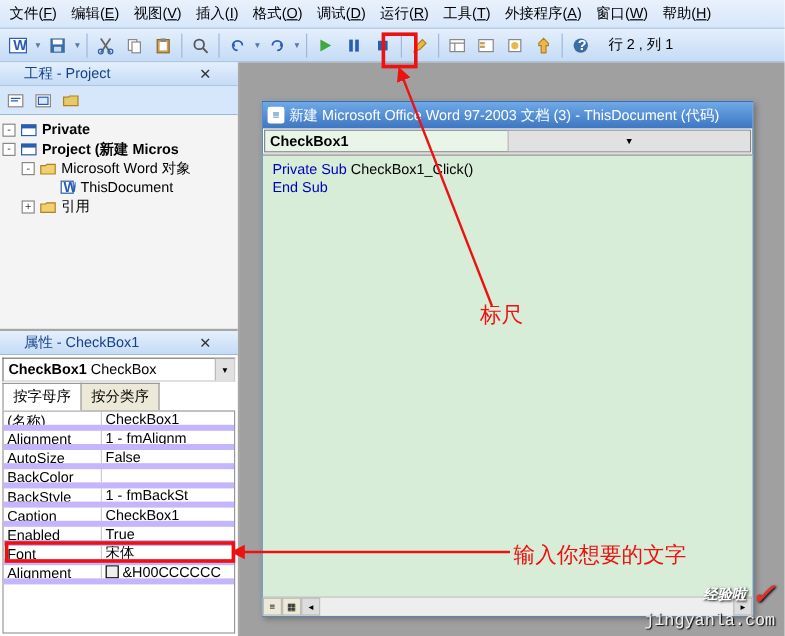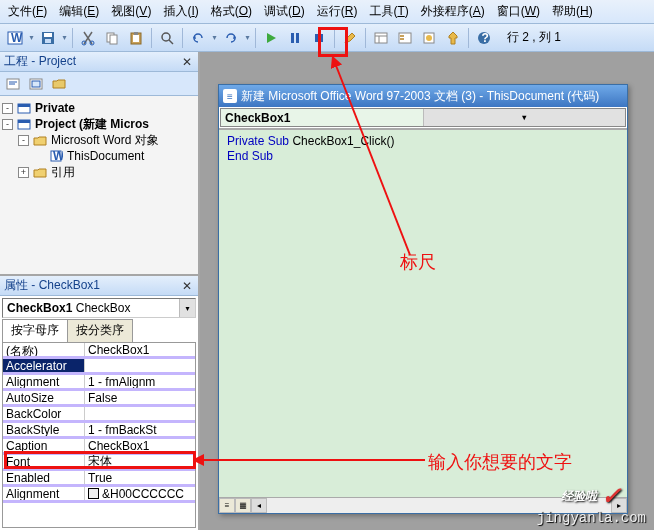--- a/index.html
+++ b/index.html
@@ -8,40 +8,40 @@
   .menu-item { padding: 2px 6px; color: #000; cursor: default; }
   .menu-item u { text-decoration: underline; }
   .toolbar { height: 28px; background: linear-gradient(#e4effc,#c5dbf6); border-bottom: 1px solid #9db9d8; display: flex; align-items: center; padding: 0 4px; gap: 2px; }
   .tbtn { width: 22px; height: 22px; display: flex; align-items: center; justify-content: center; border: 1px solid transparent; border-radius: 2px; }
   .tbtn svg { width: 16px; height: 16px; }
   .sep { width: 1px; height: 20px; background: #a0b8d8; margin: 0 2px; }
   .dropdown-arrow { width: 7px; height: 22px; display: flex; align-items: center; justify-content: center; color: #5a7aa0; font-size: 8px; }
   .status-text { margin-left: 10px; color: #000; }
   .main-area { display: flex; height: 478px; }
   .left-col { width: 200px; display: flex; flex-direction: column; border-right: 2px solid #a6a6a6; }
-  .panel-title { height: 20px; background: linear-gradient(#e4effc,#c5dbf6); border-bottom: 1px solid #9db9d8; display: flex; align-items: center; padding: 0 4px; color: #15428b; justify-content: space-between; }
+  .panel-title { height: 20px; background: linear-gradient(#e4effc,#c5dbf6); border-bottom: 1px solid #9db9d8; display: flex; align-items: center; padding: 0 20px; color: #15428b; justify-content: space-between; }
   .close-x { width: 14px; height: 14px; display: flex; align-items: center; justify-content: center; color: #333; border: 1px solid transparent; }
   .mini-toolbar { height: 24px; background: #d7e7fb; border-bottom: 1px solid #9db9d8; display: flex; align-items: center; padding: 0 2px; gap: 1px; }
   .tree { flex: 0 0 180px; background: #f4f4f4; border-bottom: 2px solid #a6a6a6; padding: 4px 2px; overflow: auto; }
   .tree-row { display: flex; align-items: center; height: 16px; white-space: nowrap; }
   .tree-indent { display: inline-block; }
   .tree-toggle { width: 11px; height: 11px; border: 1px solid #888; background: #fff; display: inline-flex; align-items: center; justify-content: center; font-size: 9px; line-height: 1; margin-right: 3px; color: #333; }
   .tree-icon { width: 16px; height: 14px; display: inline-flex; align-items: center; justify-content: center; margin-right: 3px; }
   .tree-label { color: #000; }
   .tree-label.bold { font-weight: bold; }
   .props-panel { flex: 1; display: flex; flex-direction: column; background: #fff; }
   .combo { height: 20px; display: flex; align-items: center; border: 1px inset #ccc; margin: 2px; background: #fff; }
   .combo-text { flex: 1; padding: 0 4px; }
   .combo-text b { font-weight: bold; }
   .combo-arrow { width: 16px; height: 100%; background: #e1e1e1; border-left: 1px solid #bbb; display: flex; align-items: center; justify-content: center; font-size: 8px; }
   .tabs { height: 22px; display: flex; align-items: flex-end; padding-left: 2px; }
   .tab { border: 1px solid #999; border-bottom: none; background: #ece9d8; padding: 2px 8px 3px; margin-right: -1px; }
   .tab.active { background: #fff; position: relative; z-index: 1; text-align: center; }
   .prop-grid { flex: 1; border: 1px solid #999; margin: 0 2px 2px; overflow: auto; background: #fff; }
-  .prop-row { display: flex; height: 16px; border-bottom: 3px solid #c4b5fd; }
+  .prop-row { display: flex; height: 16px; border-bottom: 5px solid #c4b5fd; }
   .prop-name { width: 82px; padding: 0 3px; border-right: 1px solid #ccc; overflow: hidden; white-space: nowrap; }
   .prop-val { flex: 1; padding: 0 3px; overflow: hidden; white-space: nowrap; display: flex; align-items: center; gap: 3px; }
   .prop-row.sel .prop-name { background: #0a246a; color: #fff; }
   .color-swatch { width: 11px; height: 11px; border: 1px solid #000; background: #eee; }
   .right-col { flex: 1; background: #a0a0a0; position: relative; }
   .code-window { position: absolute; left: 18px; top: 32px; width: 410px; height: 430px; background: #fff; border: 1px solid #3a6ea5; box-shadow: 2px 2px 5px rgba(0,0,0,0.3); display: flex; flex-direction: column; }
   .code-titlebar { height: 22px; background: linear-gradient(#6fa9e8,#3d76c2); color: #fff; display: flex; align-items: center; padding: 0 4px; gap: 4px; }
   .code-ico { width: 14px; height: 14px; background: #fff; color: #3d76c2; display: flex; align-items: center; justify-content: center; font-size: 10px; border-radius: 2px; }
   .code-titlebar .title-text { flex: 1; white-space: nowrap; overflow: hidden; }
   .code-dropdowns { height: 22px; display: flex; border-bottom: 1px solid #aaa; }
@@ -55,21 +55,21 @@
   .scroll-track { flex: 1; background: #eee; }
   .scroll-btn.view { width: 16px; background: #ece9d8; }
   .highlight-red { position: absolute; border: 3px solid #e11; pointer-events: none; }
   .hl-toolbox { left: 318px; top: 27px; width: 30px; height: 30px; }
   .hl-caption { left: 4px; top: 451px; width: 192px; height: 18px; }
   .annotation { position: absolute; color: #e11; font-size: 18px; font-family: SimSun, serif; pointer-events: none; }
   .ann1 { left: 400px; top: 250px; }
   .ann2 { left: 428px; top: 450px; }
   .arrow-svg { position: absolute; pointer-events: none; }
   .watermark { position: absolute; right: 8px; bottom: 4px; text-align: right; }
-  .watermark .wm-title { color: #fff; font-size: 20px; font-weight: bold; font-style: italic; text-shadow: 1px 1px 2px #000; display: flex; align-items: center; justify-content: center; gap: 4px; }
+  .watermark .wm-title { color: #fff; font-size: 20px; font-weight: bold; font-style: italic; text-shadow: 1px 1px 2px #000; display: flex; align-items: center; justify-content: flex-end; gap: 4px; }
   .wm-check { color: #d33; font-size: 24px; }
   .watermark .wm-sub { color: #eee; font-size: 14px; text-shadow: 1px 1px 1px #000; font-family: Liberation Mono, monospace; }
 </style>
 </head>
 <body>
 
 <div class="menubar" id="menubar">
     <div class="menu-item">文件(<u>F</u>)</div>
     <div class="menu-item">编辑(<u>E</u>)</div>
     <div class="menu-item">视图(<u>V</u>)</div>
@@ -299,26 +299,20 @@
           <div class="tab active">按字母序</div>
           <div class="tab">按分类序</div>
         </div>
       <div class="prop-grid" id="prop-grid">
           <div class="prop-row">
             <div class="prop-name">(名称)</div>
             <div class="prop-val">
               <span>CheckBox1</span>
             </div>
           </div>
-          <div class="prop-row sel">
-            <div class="prop-name">Accelerator</div>
-            <div class="prop-val">
-              <span></span>
-            </div>
-          </div>
           <div class="prop-row">
             <div class="prop-name">Alignment</div>
             <div class="prop-val">
               <span>1 - fmAlignm</span>
             </div>
           </div>
           <div class="prop-row">
             <div class="prop-name">AutoSize</div>
             <div class="prop-val">
               <span>False</span>
@@ -333,29 +327,29 @@
               <span>1 - fmBackSt</span>
             </div>
           </div>
           <div class="prop-row">
             <div class="prop-name">Caption</div>
             <div class="prop-val">
               <span>CheckBox1</span>
             </div>
           </div>
           <div class="prop-row">
+            <div class="prop-name">Enabled</div>
+            <div class="prop-val">
+              <span>True</span>
+            </div>
+          </div>
+          <div class="prop-row">
             <div class="prop-name">Font</div>
             <div class="prop-val">
               <span>宋体</span>
-            </div>
-          </div>
-          <div class="prop-row">
-            <div class="prop-name">Enabled</div>
-            <div class="prop-val">
-              <span>True</span>
             </div>
           </div>
           <div class="prop-row">
             <div class="prop-name">Alignment</div>
             <div class="prop-val">
               <span class="color-swatch"></span>
               <span>&amp;H00CCCCCC</span>
             </div>
           </div>
         </div>

